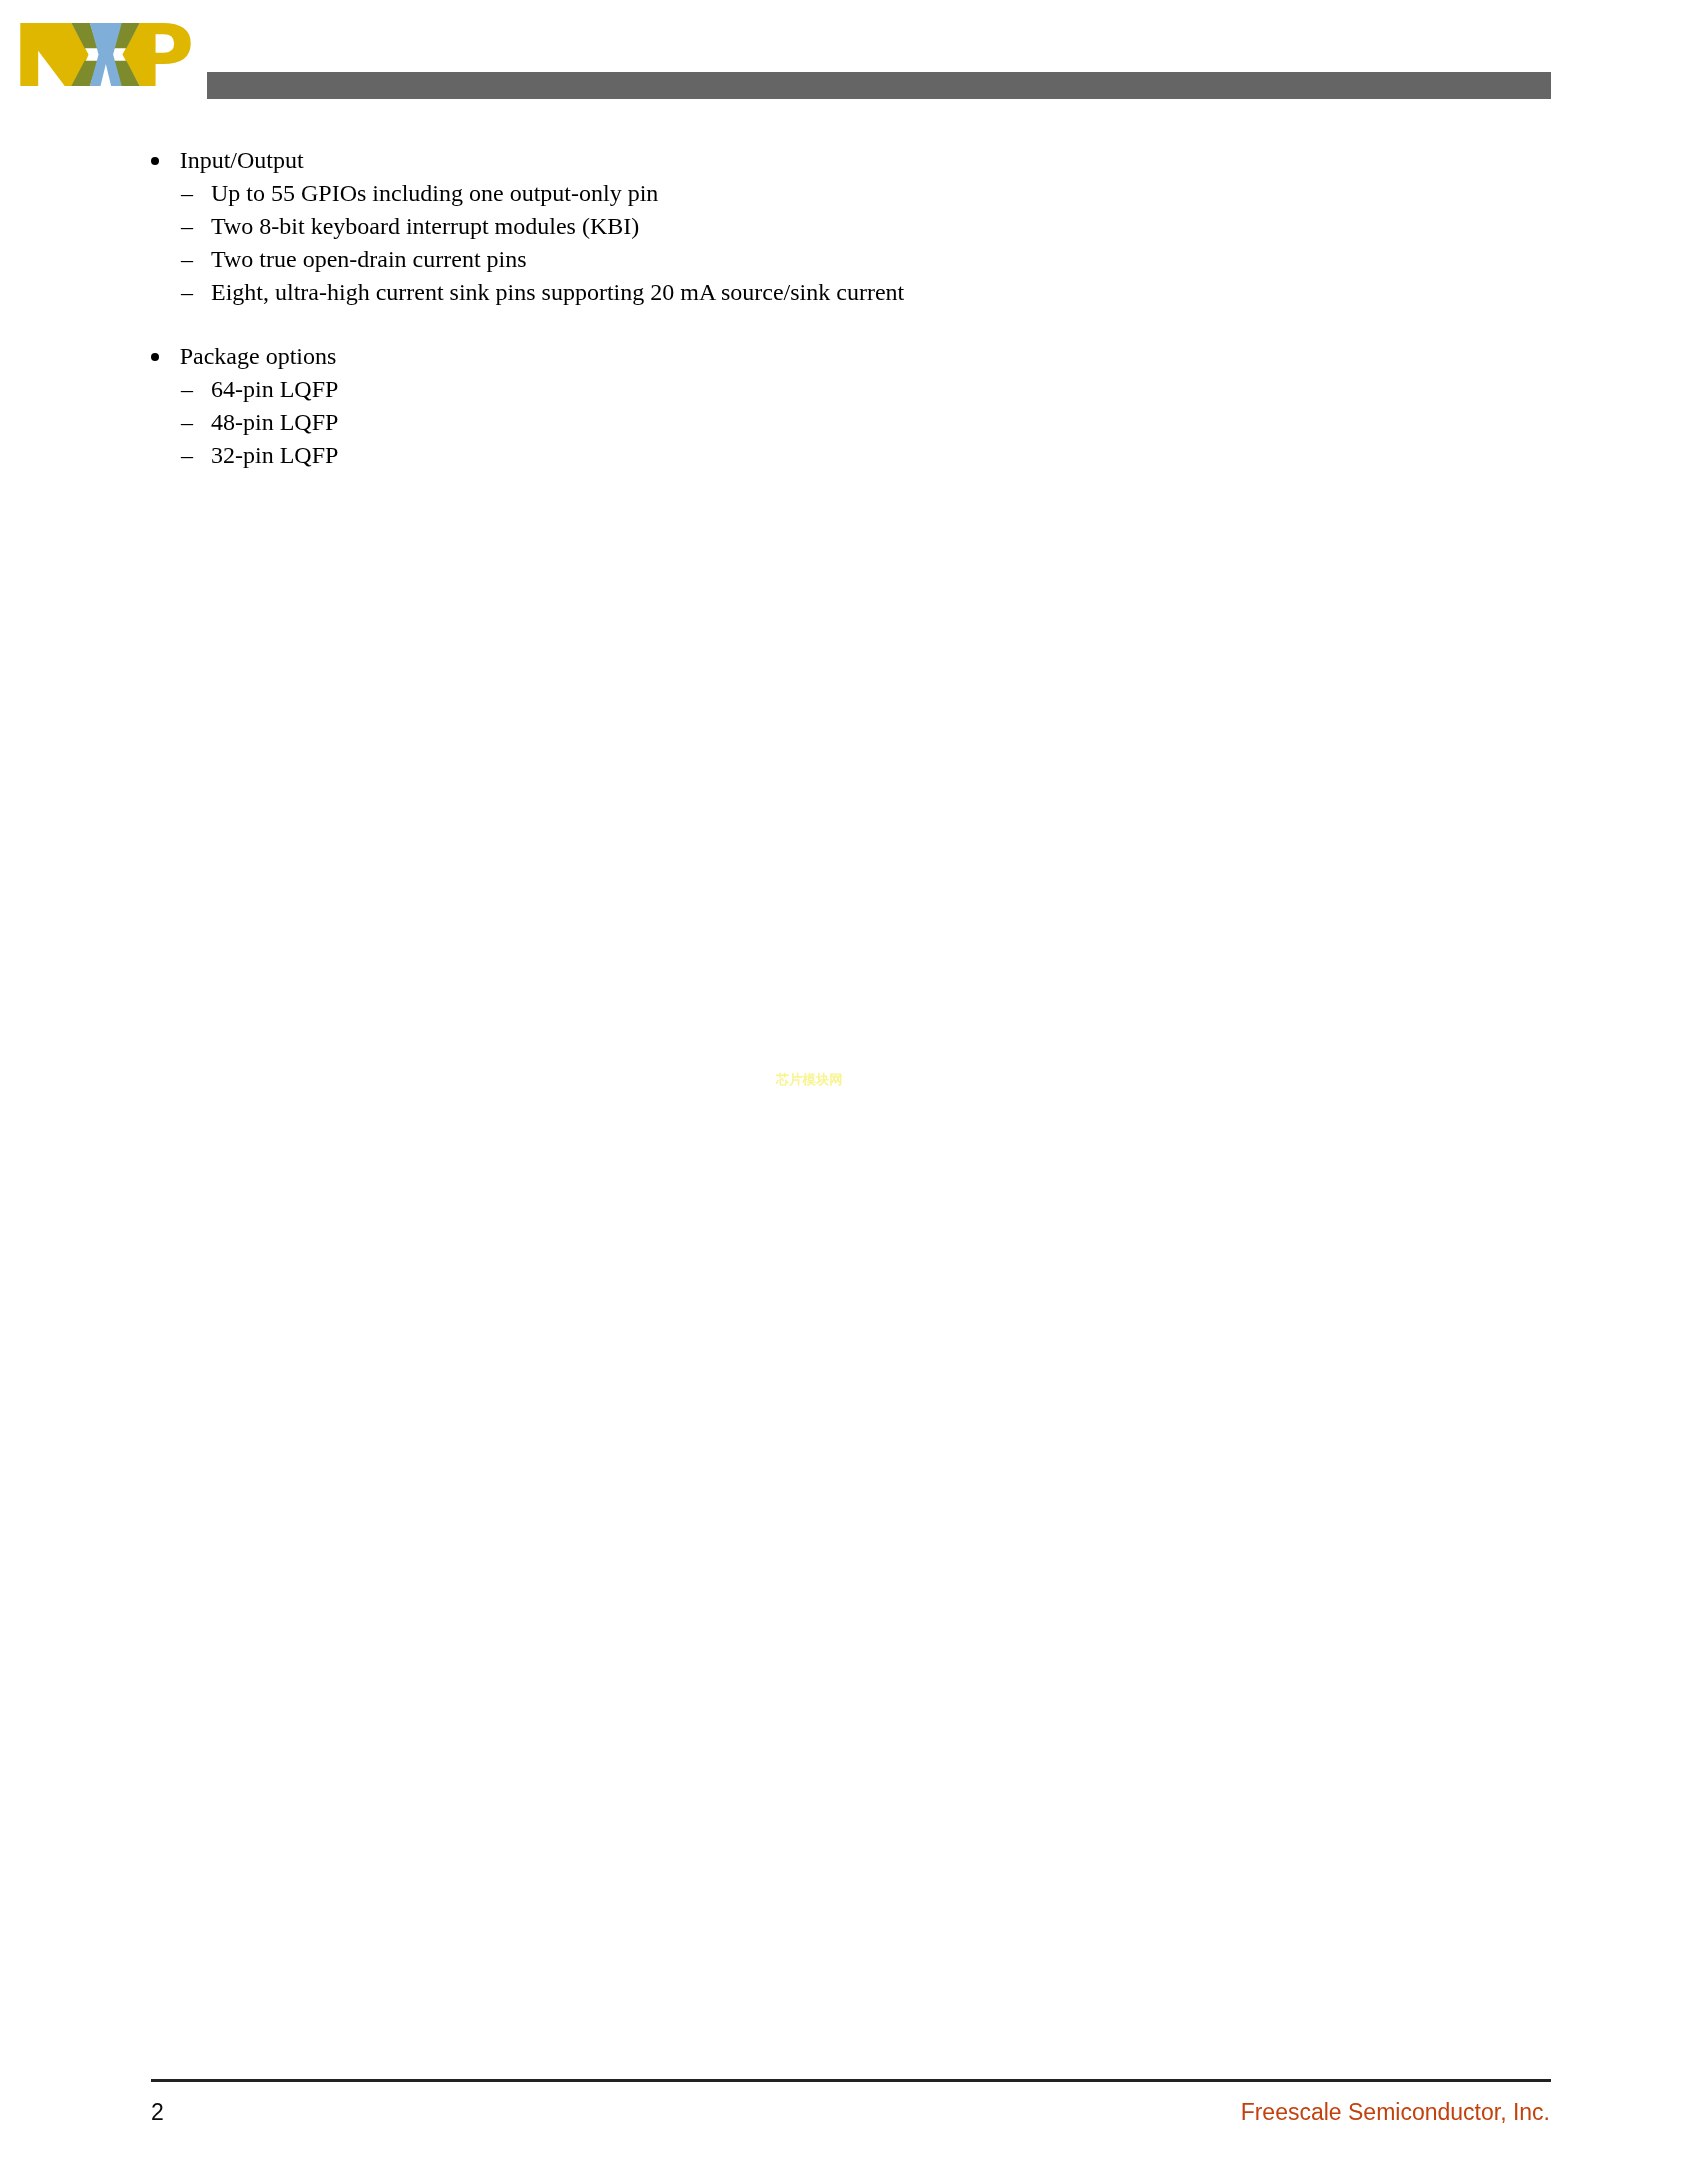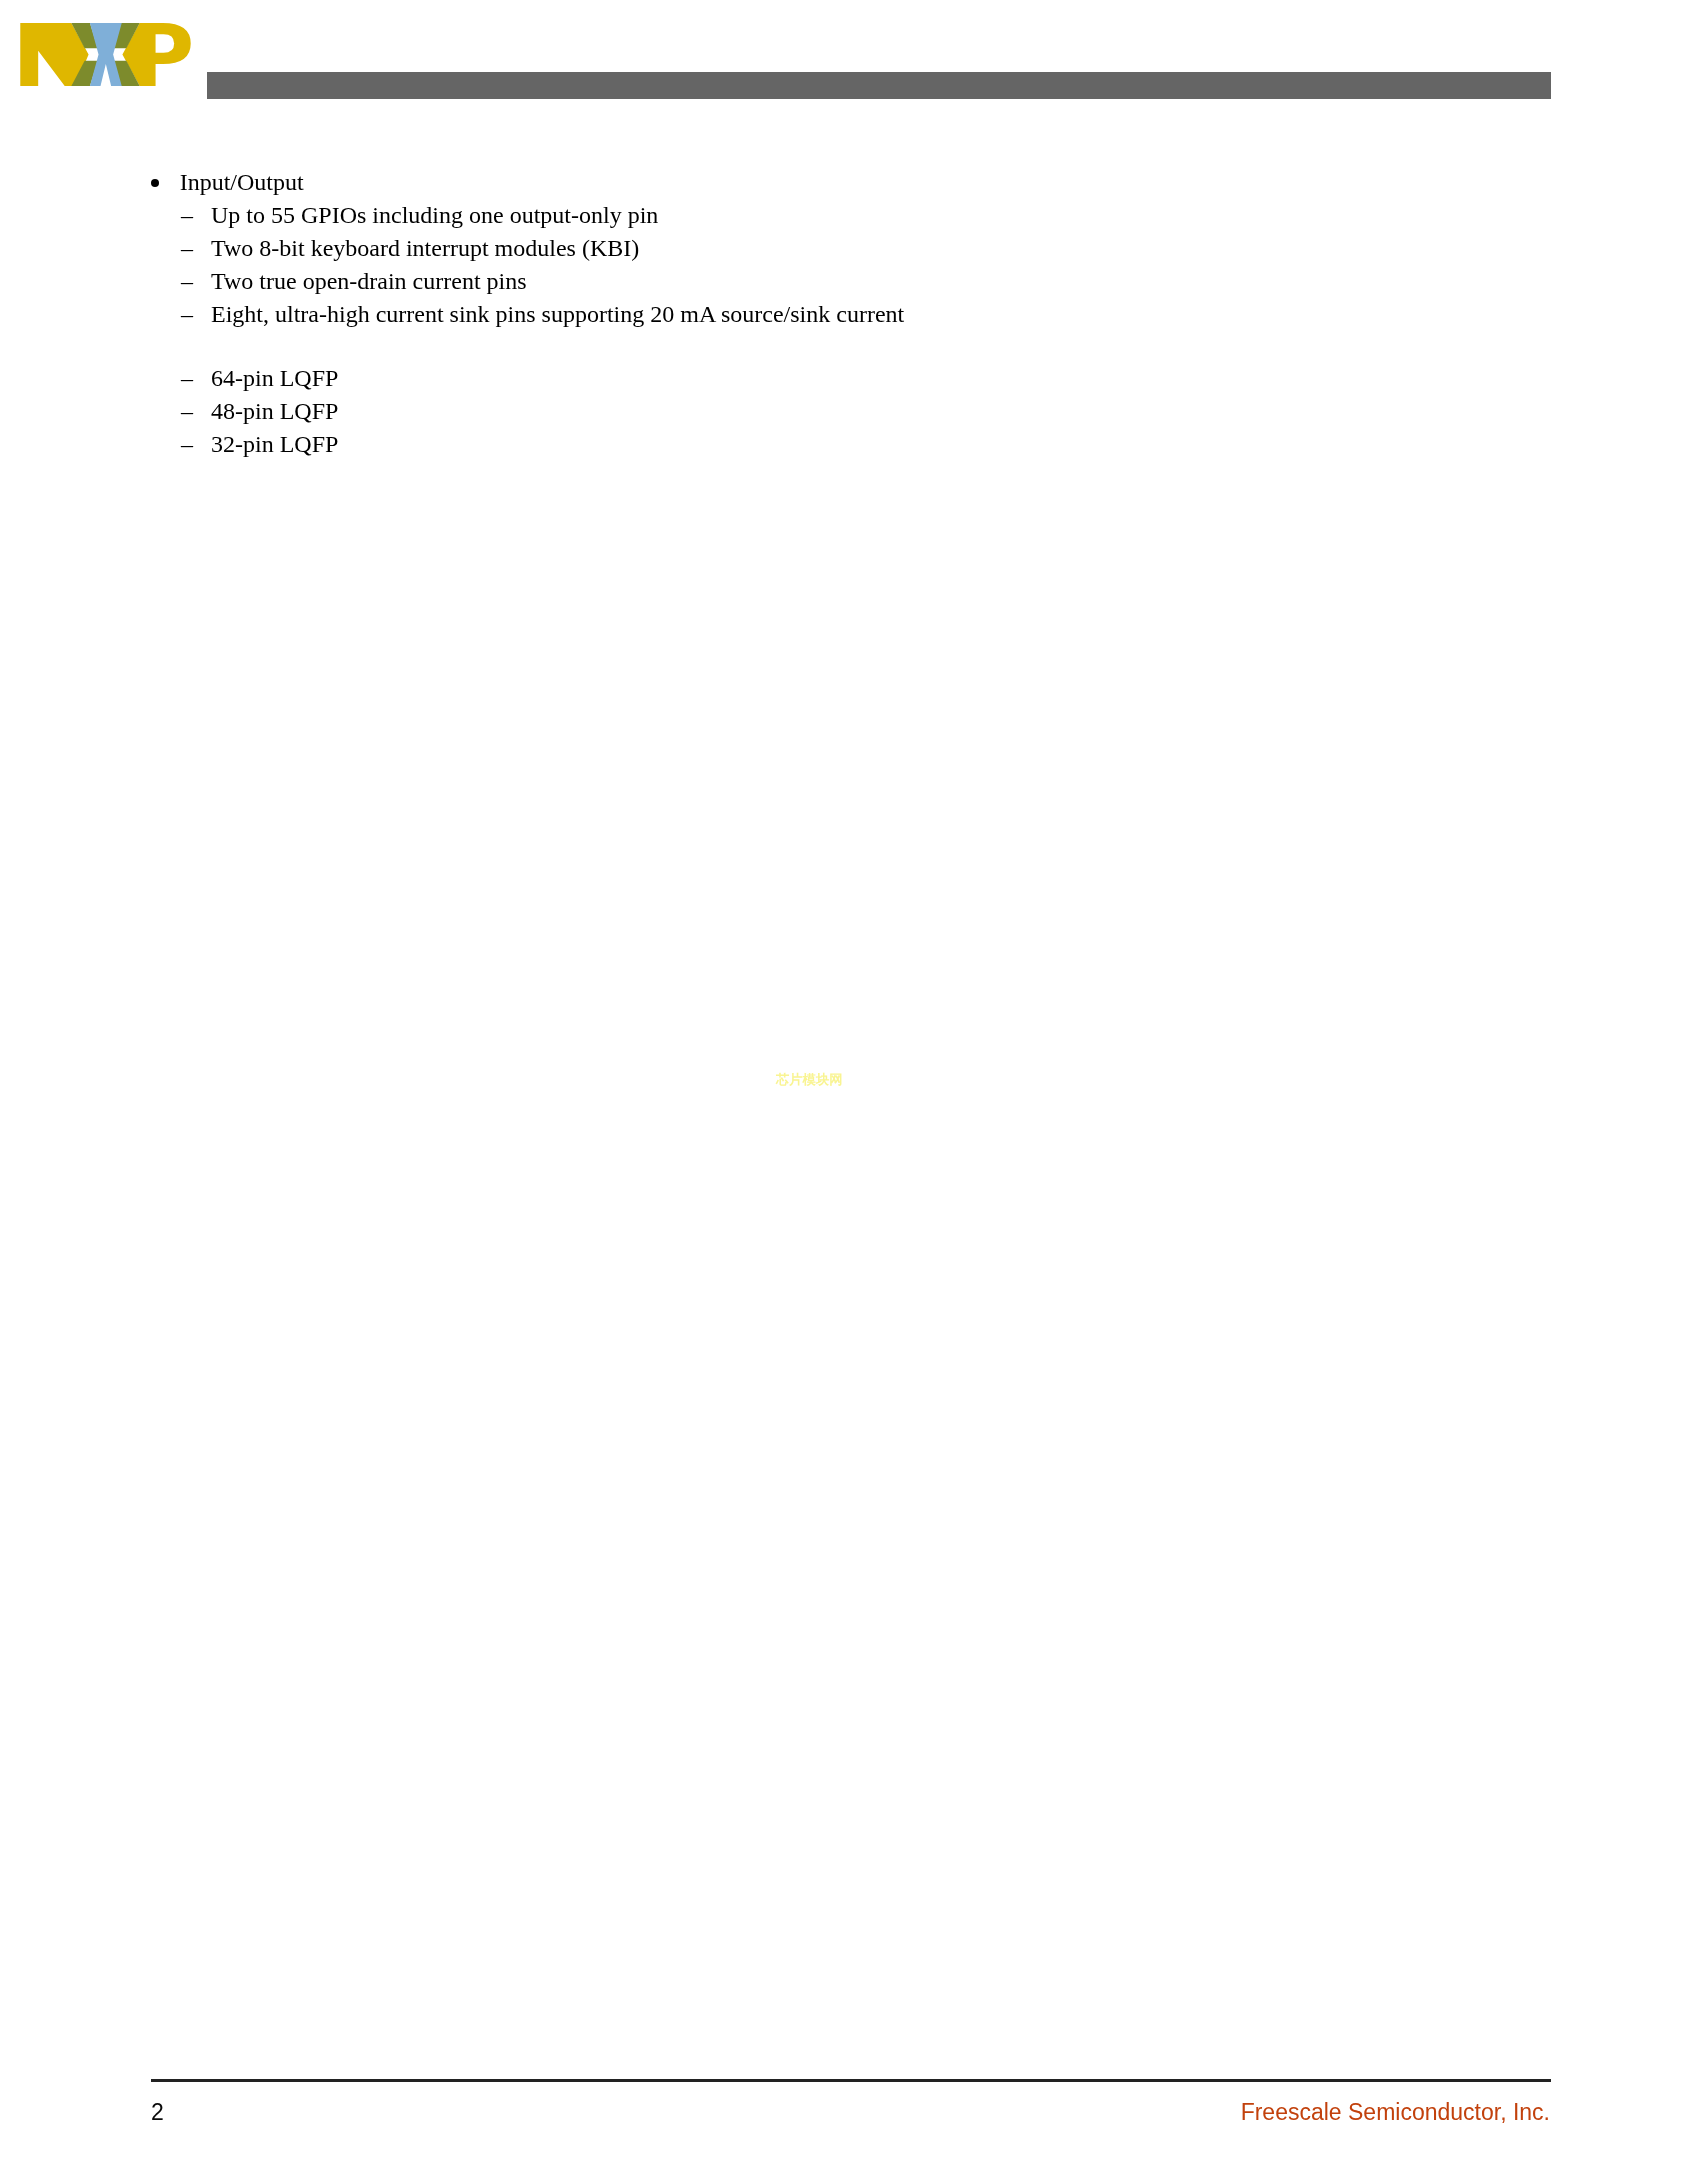--- a/index.html
+++ b/index.html
@@ -9,21 +9,21 @@
     background:#ffffff;
     font-family:"Liberation Serif", serif;
     color:#000000;
     overflow:hidden;
   }
   
   .logo{position:absolute;left:20px;top:23px;width:171px;height:63px;}
   .topbar{position:absolute;left:207px;top:72px;width:1344px;height:27px;background:#656565;}
   
   .content{
-    position:absolute;left:151px;top:166px;width:1334px;
+    position:absolute;left:151px;top:144px;width:1334px;
     font-size:24px;line-height:33px;
   }
   .section{margin:0;}
   .section + .section{margin-top:31px;}
   .l1{display:flex;align-items:flex-start;}
   .dot{
     flex:0 0 auto;width:8px;height:8px;border-radius:50%;
     background:#000;margin-top:12.7px;margin-right:20.7px;
   }
   .l1-label{flex:0 0 auto;}
@@ -103,20 +103,24 @@
     <span class="l2-text">Two true open-drain current pins</span>
   </div>
 
   <div class="l2">
     <span class="dash">–</span>
     <span class="l2-text">Eight, ultra-high current sink pins supporting 20 mA source/sink current</span>
   </div>
 </div>
 
   <div class="section">
+    <div class="l1">
+      <span class="dot"></span>
+      <span class="l1-label">Package options</span>
+    </div>
 
   <div class="l2">
     <span class="dash">–</span>
     <span class="l2-text">64-pin LQFP</span>
   </div>
 
   <div class="l2">
     <span class="dash">–</span>
     <span class="l2-text">48-pin LQFP</span>
   </div>

